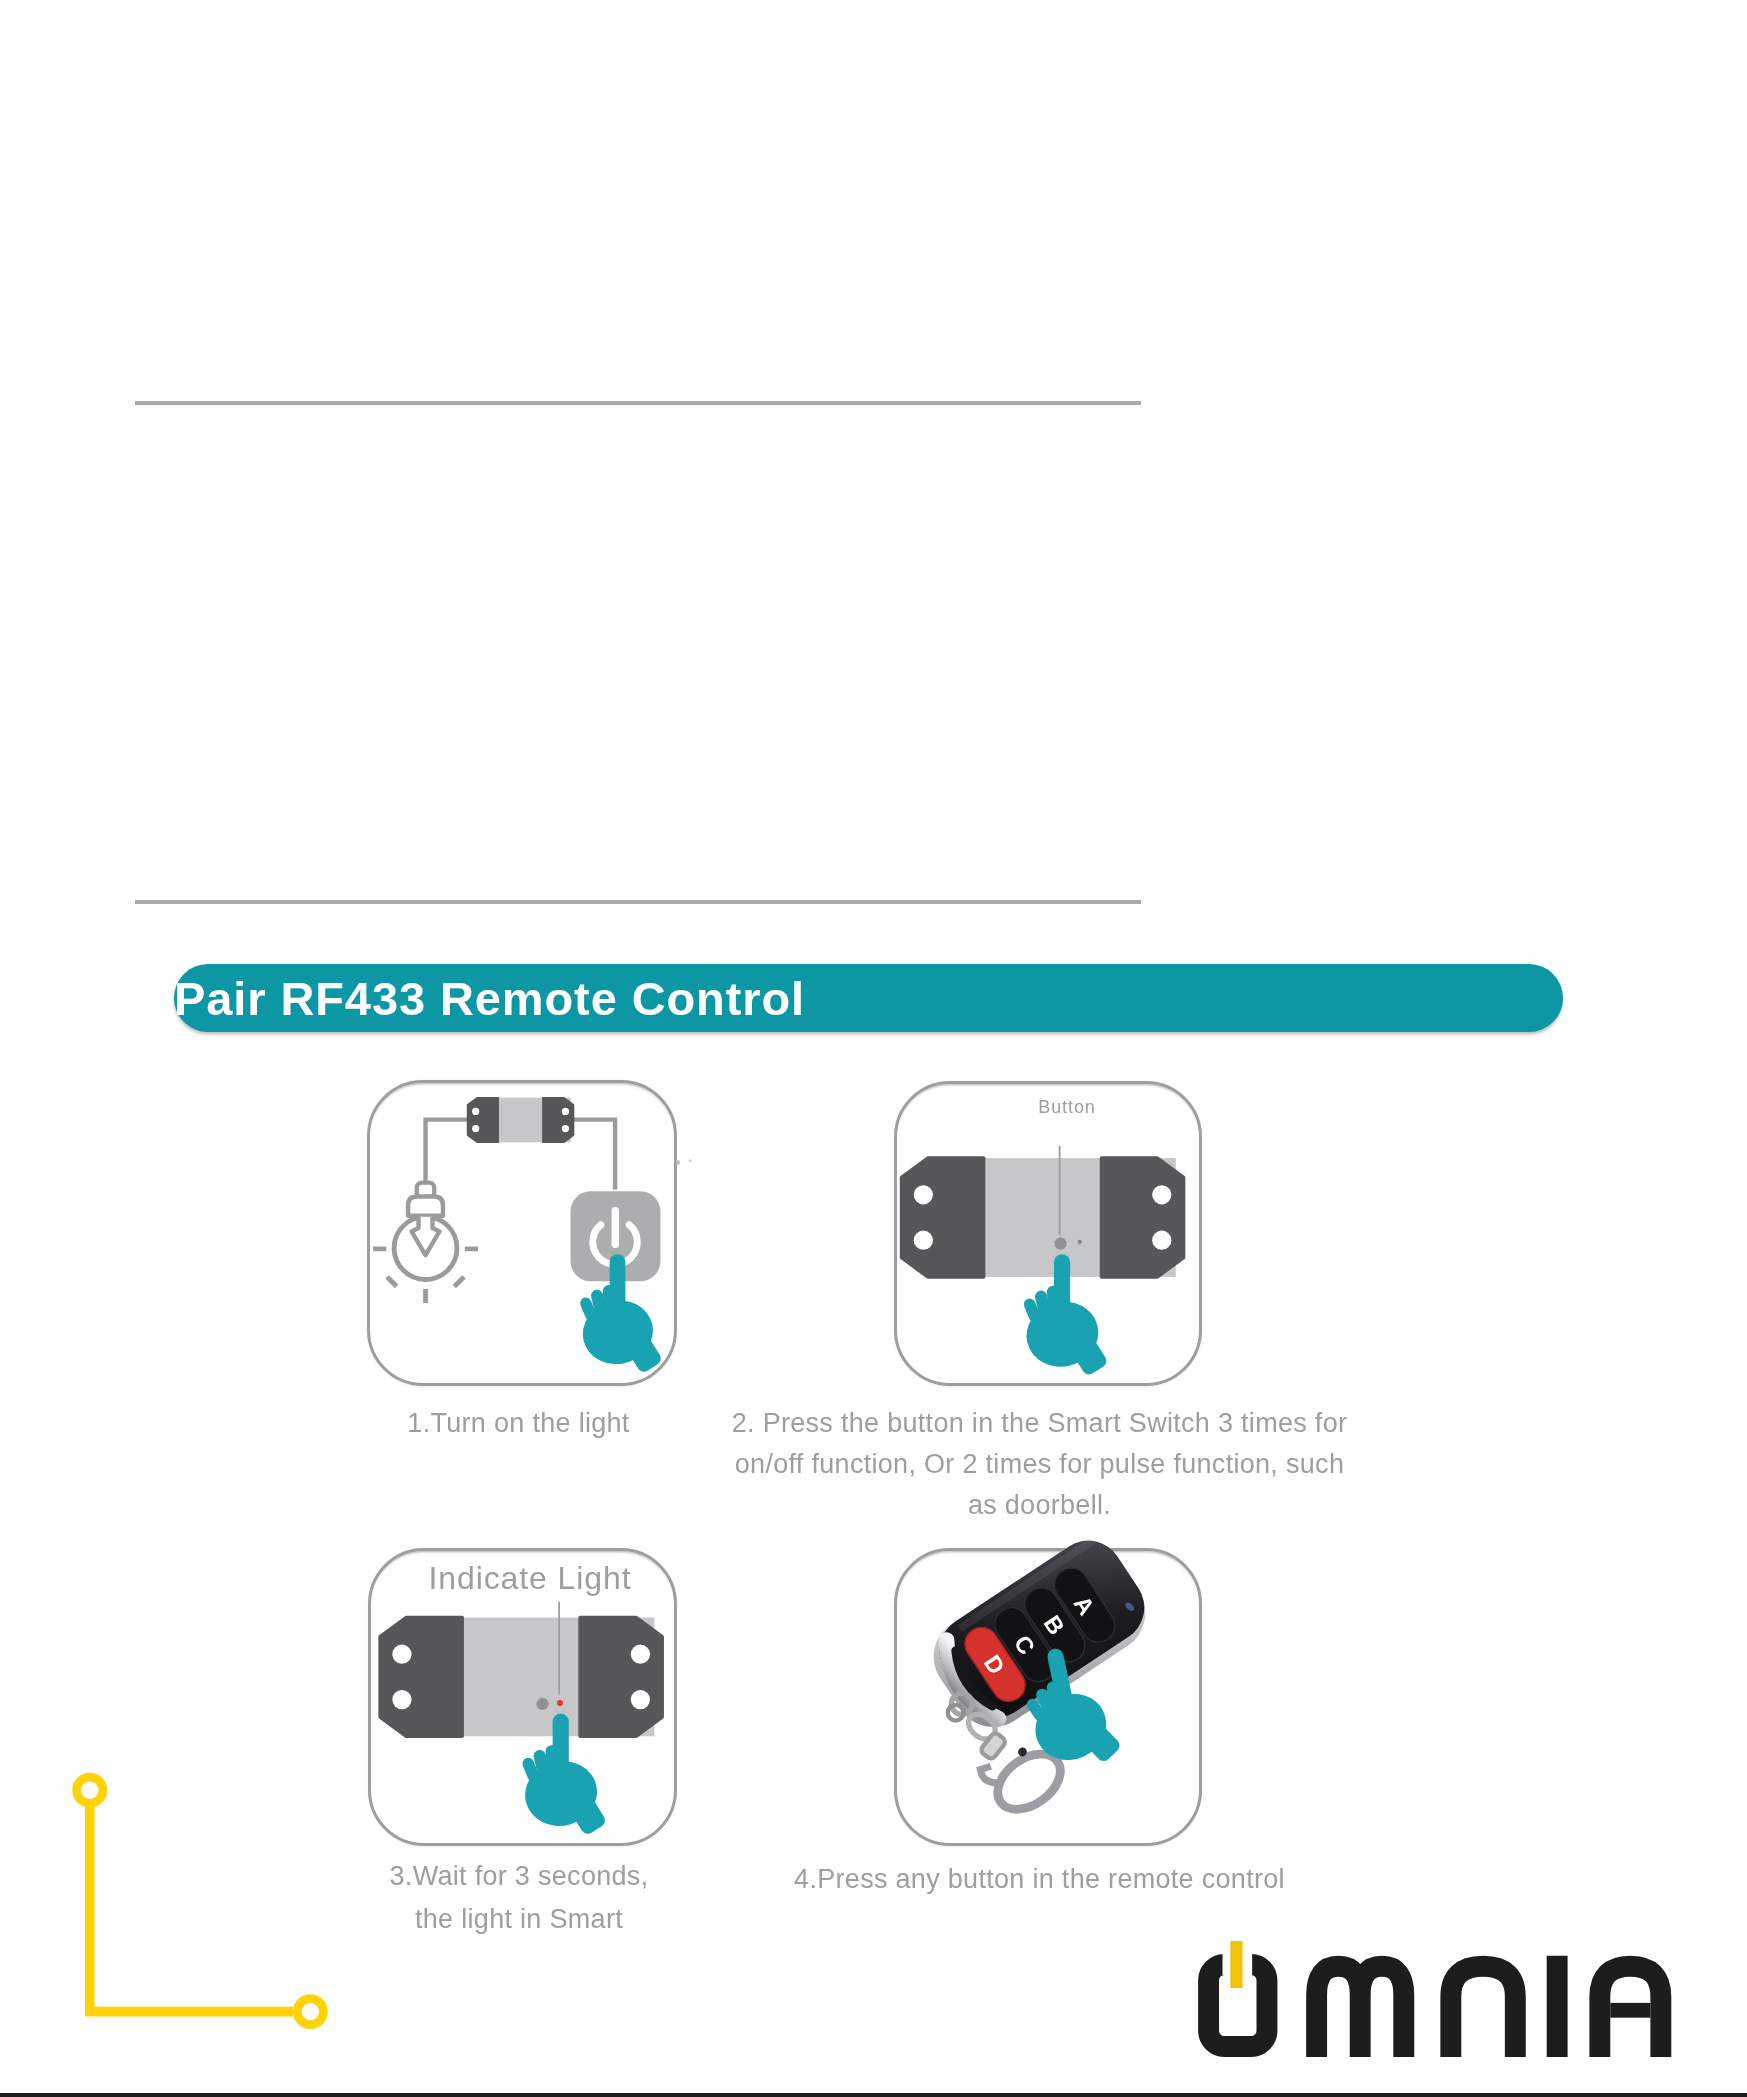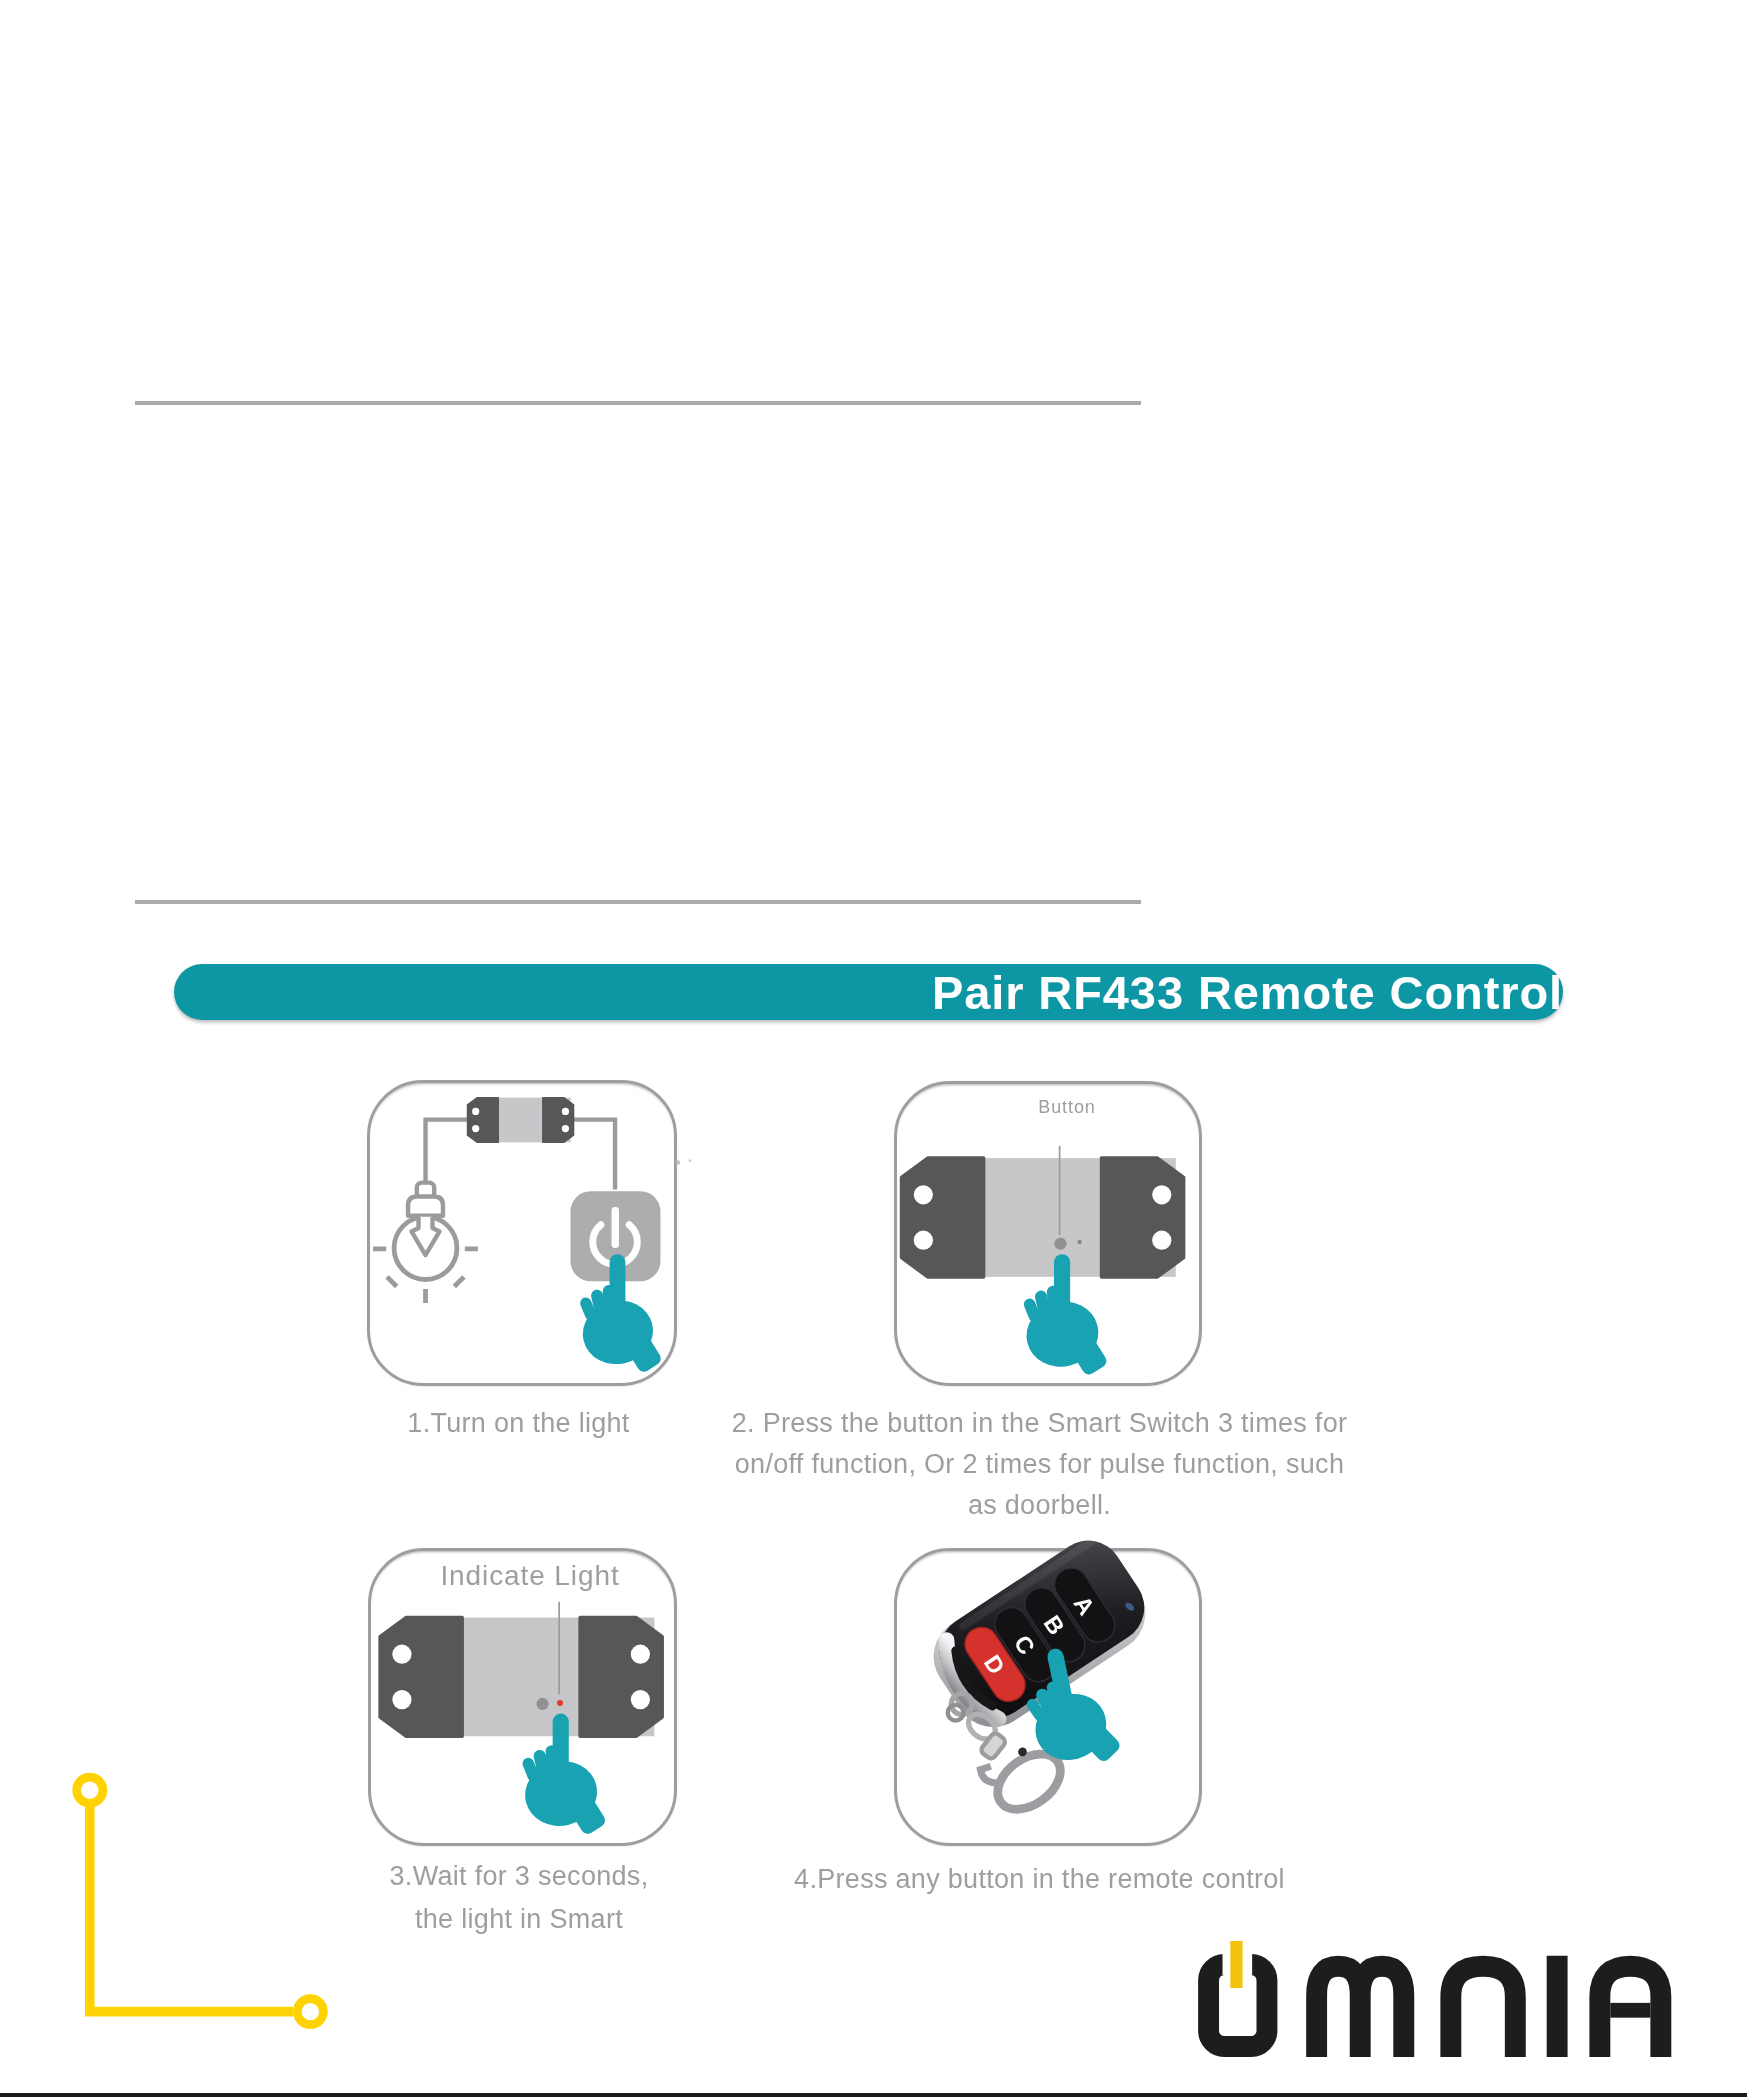--- a/index.html
+++ b/index.html
@@ -6,34 +6,34 @@
     --teal:#0d96a4; --hand-teal:#18a2b2; --caption-gray:#9e9e9e;
     --yellow:#ffd204; --logo-yellow:#f3c20b; --logo-black:#1d1d1b;
     --indicator-red:#e33b30; --remote-red:#d5322d;
     --switch-body:#c6c7c9; --switch-dark:#565759; --line-gray:#ababab;
   }
   html,body{margin:0;padding:0;background:#fff;}
   .page{position:relative;width:1748px;height:2097px;background:#fff;overflow:hidden;
         font-family:"Liberation Sans",sans-serif;}
   .divider{position:absolute;left:135px;width:1006px;height:3.5px;background:var(--line-gray);}
   .d1{top:401px}.d2{top:900px}
-  .banner{position:absolute;left:174px;top:964px;width:1389px;height:56px;border-radius:40px;
+  .banner{position:absolute;left:174px;top:964px;width:1389px;height:68px;border-radius:40px;
           background:var(--teal);box-shadow:0 2.6px 3.5px rgba(0,0,0,.25);
-          display:flex;align-items:center;justify-content:flex-end;}
+          display:flex;align-items:center;justify-content:flex-start;}
   .banner-title{color:#ffffff;font-size:47px;font-weight:600;letter-spacing:0.9px;}
   .panel{position:absolute;border:3.5px solid #9e9ea0;border-radius:56px;background:#fff;
          box-shadow:inset 0 2.6px 2.6px -1.7px rgba(0,0,0,.3), 0 0.9px 1.7px rgba(0,0,0,.08);}
   #p1{left:367px;top:1080px;width:304px;height:300px}
   #p2{left:894px;top:1081px;width:302px;height:299px}
   #p3{left:368px;top:1548px;width:303px;height:292px}
   #p4{left:894px;top:1548px;width:302px;height:292px}
   .plabel{position:absolute;color:var(--caption-gray);font-size:18px;text-align:center;
           letter-spacing:0.9px;z-index:4;}
   #lbl-button{left:936px;top:1097px;width:262px}
-  #lbl-indicate{left:399px;top:1560px;width:262px;font-size:28px}
+  #lbl-indicate{left:399px;top:1560px;width:262px;font-size:32px}
   .caption{position:absolute;color:var(--caption-gray);font-size:27px;line-height:41px;
            text-align:center;letter-spacing:0.3px;z-index:4;}
   #c1{left:169px;top:1403px;width:699px}
   #c2{left:690px;top:1403px;width:699px}
   #c3{left:257px;top:1855px;width:524px;line-height:43px}
   #c4{left:690px;top:1859px;width:699px;line-height:40px}
   .art{position:absolute;left:0;top:0;z-index:3;pointer-events:none;}
   .logo{position:absolute;left:1195px;top:1941px;z-index:5;}
   .deco{position:absolute;left:61px;top:1764px;z-index:2;}
   .bottomline{position:absolute;left:0;top:2093px;width:1748px;height:4.4px;background:#1b1b1b;}

